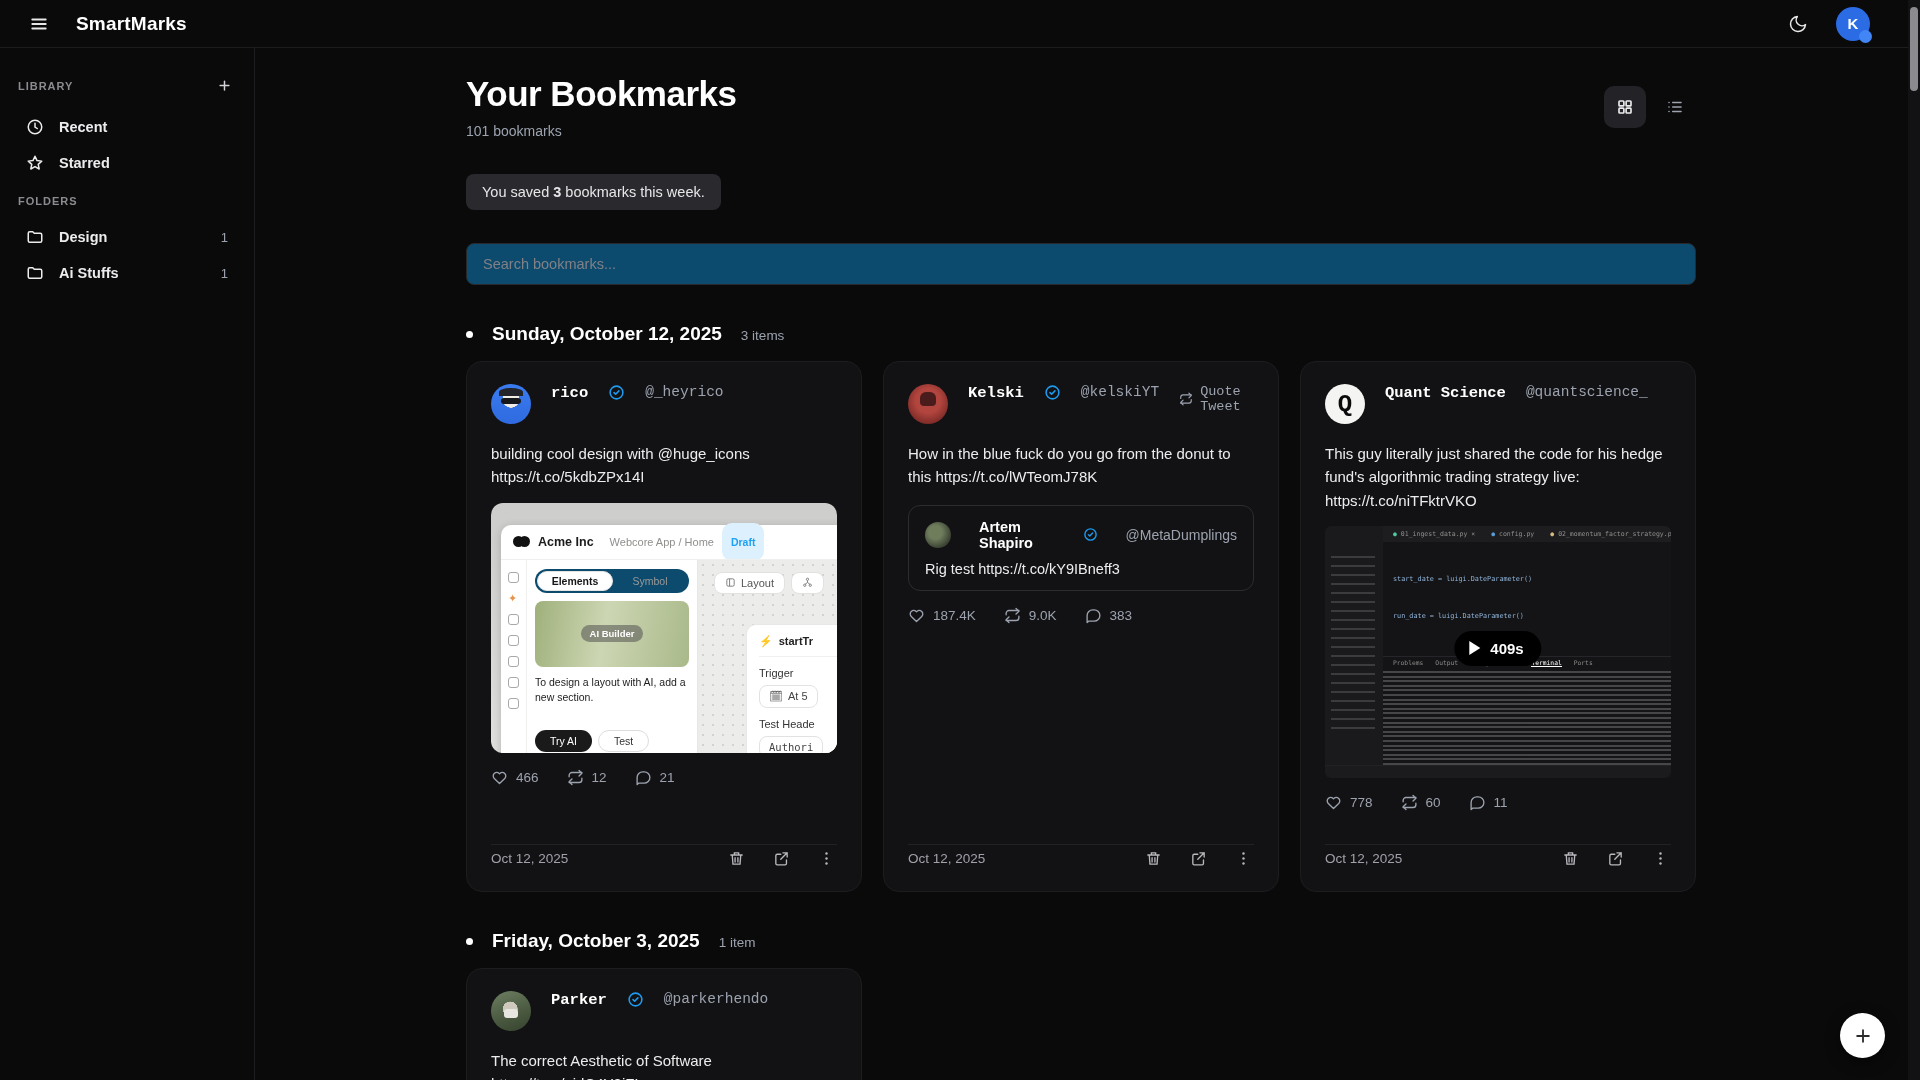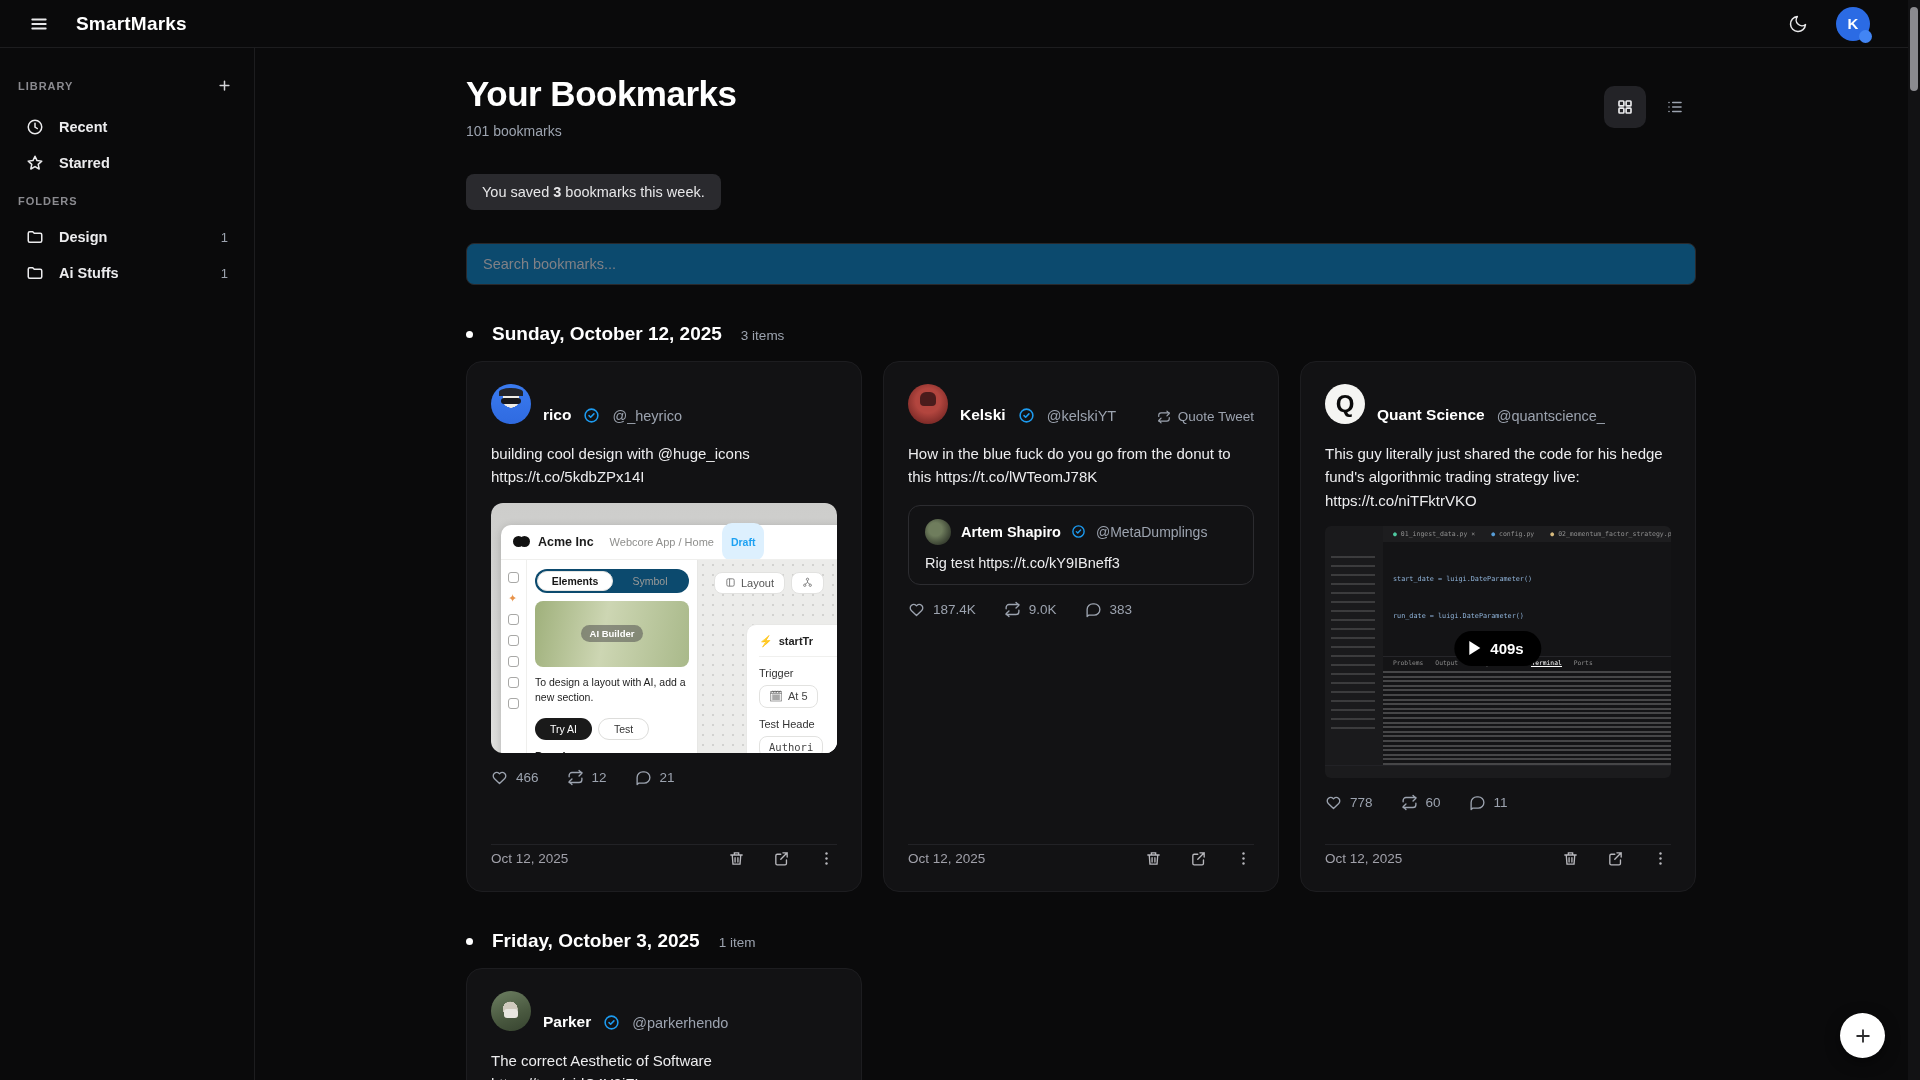--- a/index.html
+++ b/index.html
@@ -42,21 +42,21 @@
   .section-head { margin-top:38px; display:flex; align-items:baseline; gap:19px; }
   .sec-dot { width:7px; height:7px; border-radius:50%; background:#fff; align-self:center; }
   .sec-title { font-size:19px; font-weight:800; }
   .sec-count { font-size:13.5px; color:#9ca3af; }
 
   .grid { margin-top:16px; display:grid; grid-template-columns:repeat(3,1fr); gap:21px; }
   .card { background:#121214; border:1px solid #1d1d20; border-radius:16px; padding:22px 24px; display:flex; flex-direction:column; }
   .grid.row1 .card { height:531px; }
   .grid.row2 .card { height:360px; }
 
-  .c-head { display:flex; align-items:flex-end; gap:12px; }
+  .c-head { display:flex; align-items:flex-start; gap:20px;font-family:Liberation Mono, monospace; }
   .avatar { width:40px; height:40px; border-radius:50%; flex-shrink:0; position:relative; overflow:hidden; }
   .av-rico { background:radial-gradient(circle at 50% 38%, #f0ede6 0 26%, transparent 27%), linear-gradient(180deg,#3a7bf0 0%, #2f6ae0 100%); }
   .av-rico:before { content:""; position:absolute; left:10px; top:14px; width:20px; height:6px; background:#17181c; border-radius:3px; }
   .av-rico:after { content:""; position:absolute; left:8px; top:4px; width:24px; height:8px; background:#23252b; border-radius:50% 50% 0 0; }
   .av-kelski { background:radial-gradient(circle at 50% 42%, #b2453e 0 40%, #7e2b28 75%, #5d1f1e 100%); }
   .av-kelski:before { content:""; position:absolute; left:12px; top:8px; width:16px; height:14px; background:#4a1c1c; border-radius:6px 6px 4px 4px; }
   .av-quant { background:#f4f4f2; display:flex; align-items:center; justify-content:center; color:#0a0a0a; font-weight:800; font-size:24px; }
   .av-parker { background:radial-gradient(circle at 48% 45%, #cfc9bd 0 24%, transparent 25%), linear-gradient(160deg,#6d7f62 0%, #49583f 60%, #36432f 100%); }
   .av-parker:before { content:""; position:absolute; left:13px; top:18px; width:14px; height:9px; background:#e8e6e0; border-radius:3px; }
   .av-artem { width:26px; height:26px; background:radial-gradient(circle at 40% 40%, #6f7d5d 0 30%, #3c4434 70%, #262c22 100%); }
@@ -69,21 +69,21 @@
 
   .stats { display:flex; align-items:center; gap:28px; margin-top:16px; color:#9ca3af; font-size:13.5px; }
   .stat { display:flex; align-items:center; gap:8px; }
 
   .c-footer { margin-top:auto; border-top:1px solid #222226; padding-top:3px; display:flex; align-items:center; justify-content:space-between; color:#a1a1aa; font-size:13.5px; }
   .f-actions { display:flex; align-items:center; gap:24px; }
   .f-actions .icon-btn { color:#b8b8bd; padding:2px; }
 
   
   .quote-box { margin-top:16px; border:1px solid #2c2c30; border-radius:12px; padding:13px 16px; }
-  .q-head { display:flex; align-items:center; gap:10px; }
+  .q-head { display:flex; align-items:center; gap:28px; }
   .q-name { font-weight:700; font-size:14.5px; }
   .q-handle { color:#9ca3af; font-size:14px; }
   .q-text { margin-top:10px; font-size:14.5px; color:#ededef; }
 
   
   .shot { position:relative; margin-top:14px; height:250px; border-radius:12px; overflow:hidden; background:linear-gradient(180deg,#cdcdcb,#e0e0de); color:#1a1a1a; }
   .shot-win { position:absolute; left:10px; right:-46px; top:22px; bottom:-8px; background:#fff; border-radius:10px 10px 0 0; box-shadow:0 2px 10px rgba(0,0,0,.2); display:flex; flex-direction:column; }
   .win-top { height:34px; display:flex; align-items:center; padding:0 12px; gap:8px; flex-shrink:0; }
   .logo-mark { display:flex; }
   .logo-mark i { width:11px; height:11px; background:#111; border-radius:50%; display:block; }
@@ -95,21 +95,21 @@
   .rail { width:26px; border-right:1px solid #efefed; display:flex; flex-direction:column; align-items:center; gap:10px; padding-top:12px; }
   .rail i { width:11px; height:11px; border:1.3px solid #a8a8a6; border-radius:3px; display:block; }
   .rail i.sparkle { border:none; color:#e8934a; font-style:normal; font-size:11px; line-height:11px; }
   .panel { width:170px; padding:9px 8px; flex-shrink:0; }
   .ptabs { display:flex; background:#0c4a6e; border-radius:14px; padding:2px; font-size:10.5px; align-items:center; }
   .ptab { flex:1; text-align:center; padding:3px 0; color:#9a9a98; }
   .ptab.on { background:#fff; border:1px solid #e5e5e3; border-radius:12px; color:#161616; font-weight:700; }
   .landscape { margin-top:8px; height:66px; border-radius:8px; background:linear-gradient(100deg,#9fb07b 0%,#cdd6b3 45%,#a9b98a 100%); display:flex; align-items:center; justify-content:center; }
   .ai-pill { background:rgba(92,92,88,.6); color:#fff; font-size:9.5px; font-weight:600; border-radius:10px; padding:3px 9px; }
   .shot-caption { margin-top:8px; font-size:10.5px; line-height:1.5; color:#1c1c1c; }
-  .shot-btns { display:flex; gap:6px; margin-top:12px; }
+  .shot-btns { display:flex; gap:6px; margin-top:24px; }
   .btn-tryai { background:#1a1a1a; color:#fff; border:none; border-radius:12px; padding:4px 15px; font-size:10.5px; }
   .btn-close { background:#fff; color:#333; border:1px solid #ddddd b; border:1px solid #dddddb; border-radius:12px; padding:4px 15px; font-size:10.5px; }
   .popular { margin-top:10px; font-weight:700; font-size:11px; }
   .canvas { flex:1; background:#ececea; background-image:radial-gradient(#d2d2d0 1px, transparent 1px); background-size:10px 10px; position:relative; border-left:1px solid #e7e7e5; }
   .layout-row { position:absolute; top:12px; left:16px; display:flex; gap:6px; }
   .mini-pill { display:flex; align-items:center; gap:5px; background:#fff; border:1px solid #e2e2e0; border-radius:8px; padding:4px 10px; font-size:11px; color:#555; }
   .prop-card { position:absolute; top:64px; left:48px; right:-30px; bottom:-10px; background:#fff; border:1px solid #e8e8e6; border-radius:10px 0 0 0; padding:10px 12px; font-size:11px; color:#222; }
   .prop-head { font-weight:700; border-bottom:1px solid #f0f0ee; padding-bottom:8px; display:flex; gap:6px; align-items:center; }
   .prop-label { margin-top:10px; color:#333; }
   .prop-field { margin-top:6px; display:inline-flex; gap:5px; align-items:center; border:1px solid #e2e2e0; border-radius:8px; padding:4px 9px; color:#444; }

